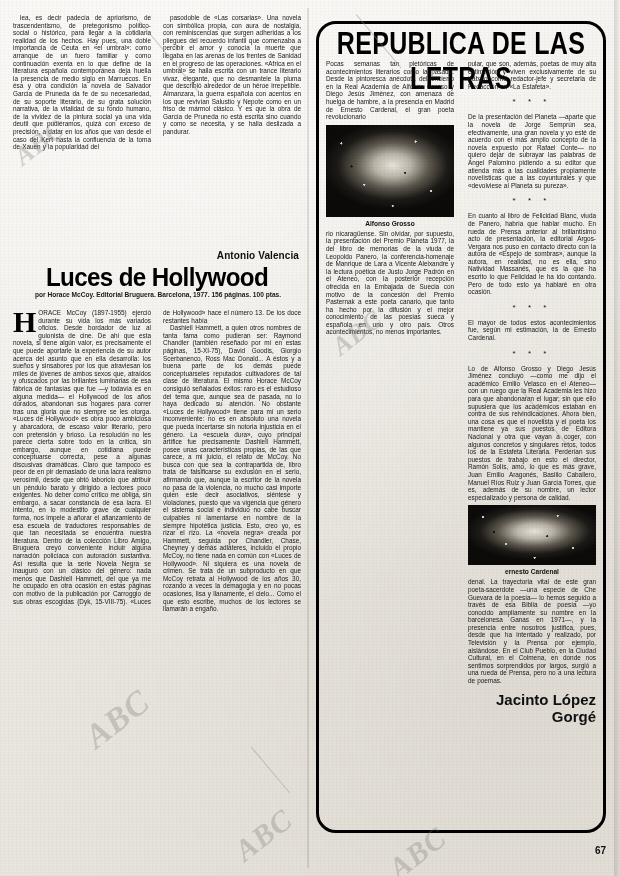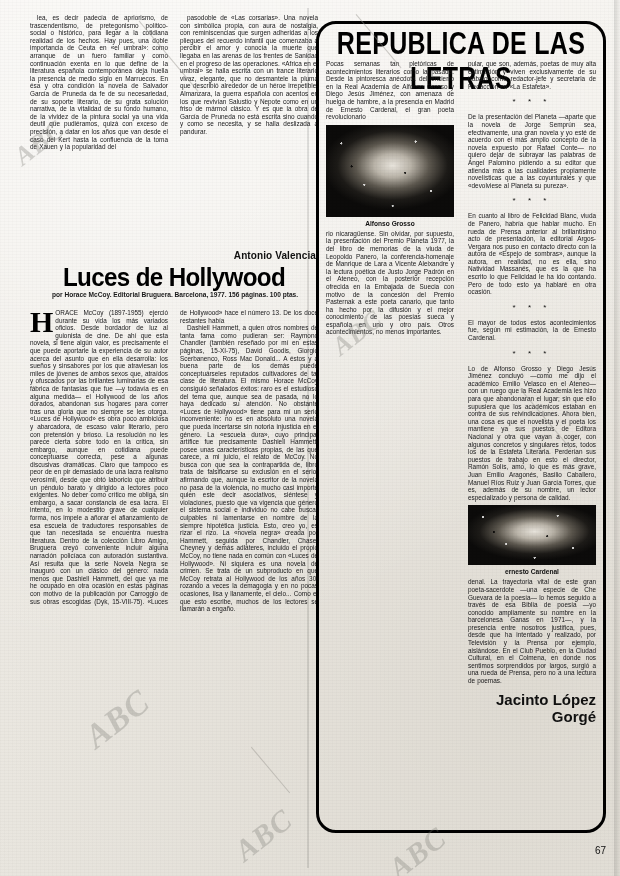--- a/index.html
+++ b/index.html
@@ -38,21 +38,20 @@
     word-spacing:.3px;
     hyphens:auto;
   }
   .txt p{margin:0 0 0 0;text-indent:7px;}
   .txt p.noind{text-indent:0;}
 
   
   #left{
     position:absolute;left:0;top:0;width:313px;height:876px;
     z-index:10;
-    margin-left:17px;
   }
   #left .cols-top{
     position:absolute;left:13px;top:14px;width:288px;height:232px;
     column-count:2;column-gap:12px;
   }
   #sig-top{
     position:absolute;right:14px;top:250px;
     font-size:10px;font-weight:bold;color:#111;letter-spacing:.1px;
   }
   #headline{
@@ -151,21 +150,21 @@
     font-size:8px;letter-spacing:5px;color:#111;
     padding:7px 0 7px 0;
   }
   #rep-sig{
     text-align:right;
     font-size:15px;font-weight:bold;color:#111;
     padding-top:6px;
   }
   #folio{
     position:absolute;right:14px;top:845px;
-    font-size:10px;font-weight:normal;color:#111;
+    font-size:10px;font-weight:bold;color:#111;
     z-index:20;
   }
   
   .wm{
     position:absolute;
     font-family:"Liberation Serif", serif;
     font-style:italic;
     font-weight:bold;
     color:rgba(120,118,112,.30);
     letter-spacing:1px;

